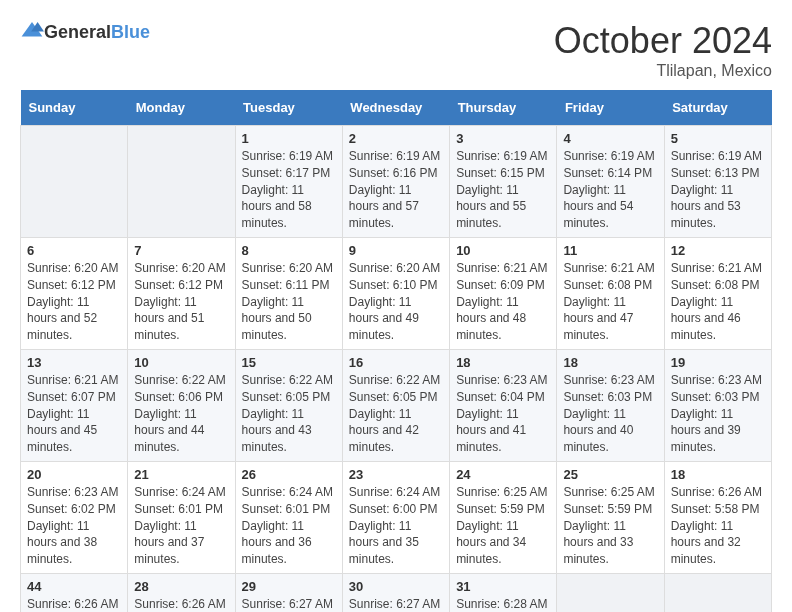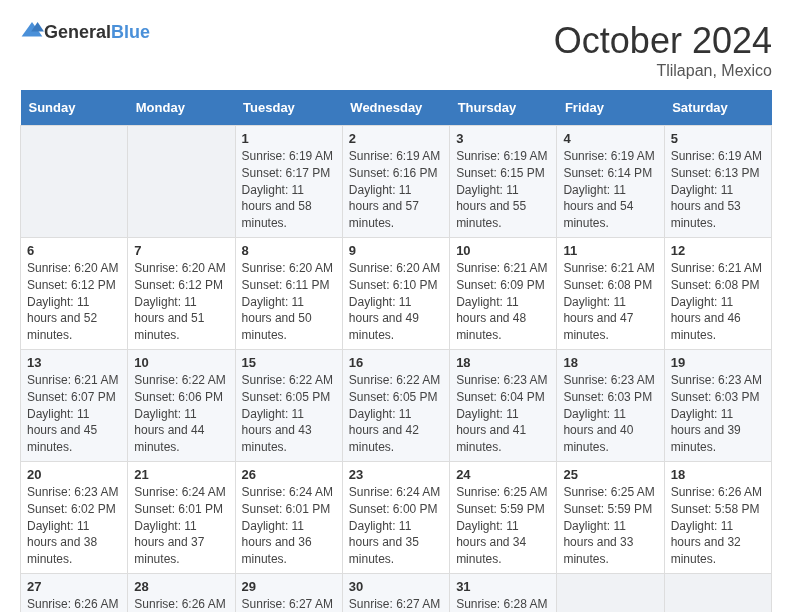--- a/index.html
+++ b/index.html
@@ -230,21 +230,21 @@
           <span class="day-number">25</span>
           <div class="day-info">Sunrise: 6:25 AM<br>Sunset: 5:59 PM<br>Daylight: 11 hours and 33 minutes.</div>
         </td>
         <td>
           <span class="day-number">18</span>
           <div class="day-info">Sunrise: 6:26 AM<br>Sunset: 5:58 PM<br>Daylight: 11 hours and 32 minutes.</div>
         </td>
       </tr>
       <tr>
         <td>
-          <span class="day-number">27</span>
+          <span class="day-number">44</span>
           <div class="day-info">Sunrise: 6:26 AM<br>Sunset: 5:57 PM<br>Daylight: 11 hours and 31 minutes.</div>
         </td>
         <td>
           <span class="day-number">28</span>
           <div class="day-info">Sunrise: 6:26 AM<br>Sunset: 5:57 PM<br>Daylight: 11 hours and 30 minutes.</div>
         </td>
         <td>
           <span class="day-number">29</span>
           <div class="day-info">Sunrise: 6:27 AM<br>Sunset: 5:56 PM<br>Daylight: 11 hours and 29 minutes.</div>
         </td>

